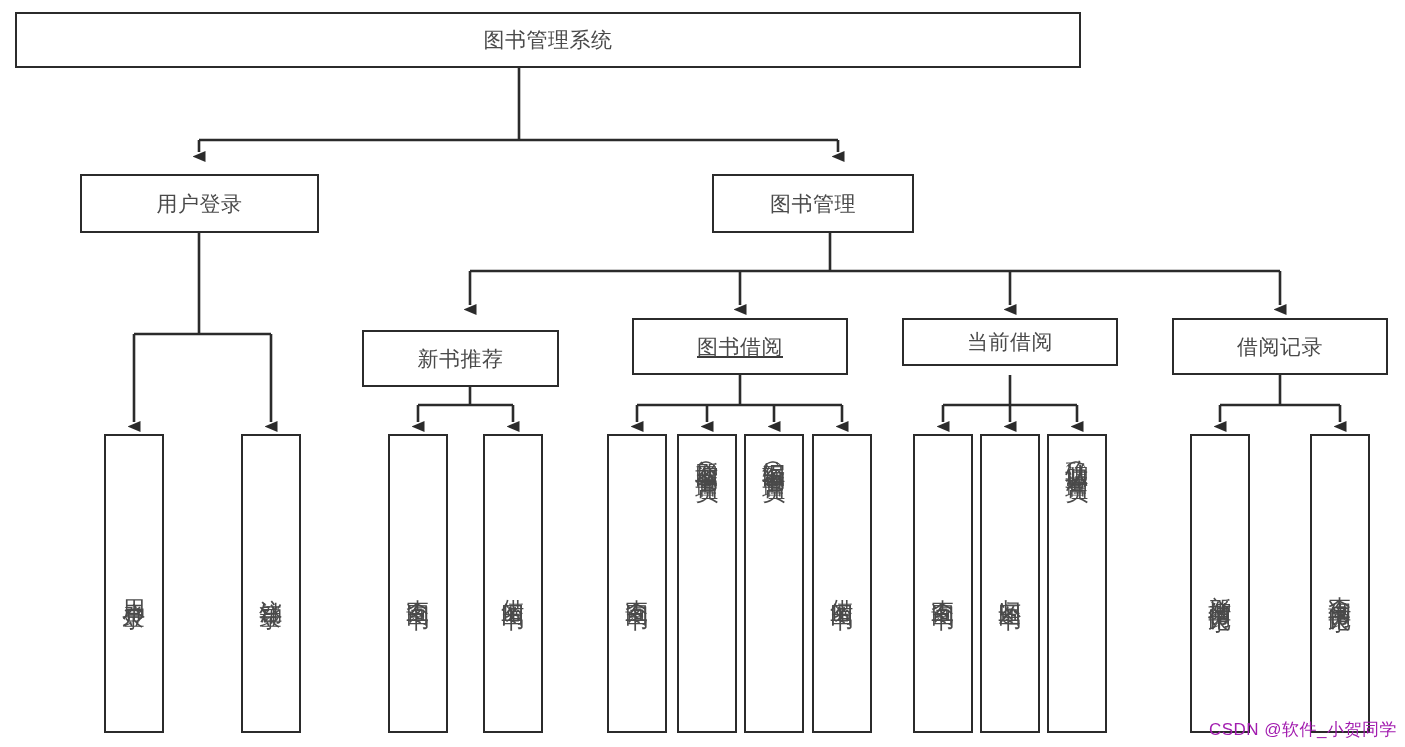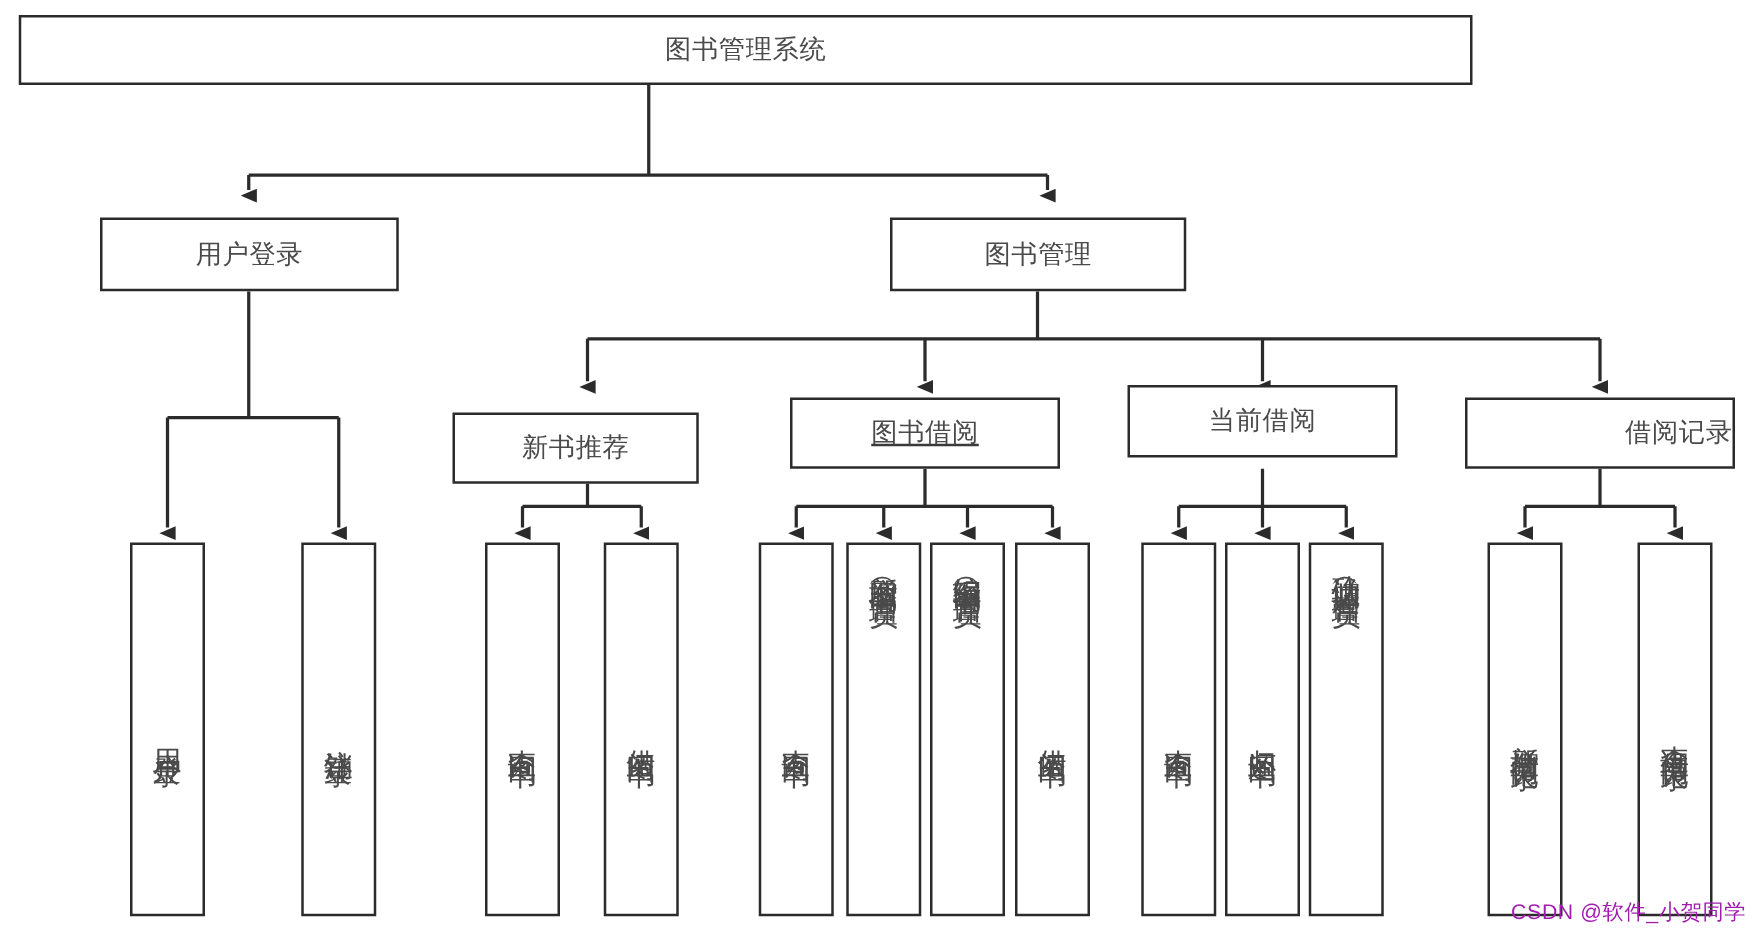--- a/index.html
+++ b/index.html
@@ -121,41 +121,41 @@
       <path d="M1010,405 L1010,422" marker-end="url(#arrow)"></path>
       <path d="M1077,405 L1077,422" marker-end="url(#arrow)"></path>
 
       <path d="M1280,375 L1280,405"></path>
       <path d="M1220,405 L1340,405"></path>
       <path d="M1220,405 L1220,422" marker-end="url(#arrow)"></path>
       <path d="M1340,405 L1340,422" marker-end="url(#arrow)"></path>
     </g>
   </svg>
 
-  <div class="node horiz" style="left:15px; top:12px; width:1163px; height:56px;">
+  <div class="node horiz" style="left:15px; top:12px; width:1066px; height:56px;">
     <span class="lbl">图书管理系统</span>
   </div>
 
   <div class="node horiz" style="left:80px; top:174px; width:239px; height:59px;">
     <span class="lbl">用户登录</span>
   </div>
-  <div class="node horiz" style="left:712px; top:174px; width:237px; height:59px;">
+  <div class="node horiz" style="left:712px; top:174px; width:202px; height:59px;">
     <span class="lbl">图书管理</span>
   </div>
 
   <div class="node horiz" style="left:362px; top:330px; width:197px; height:57px;">
     <span class="lbl">新书推荐</span>
   </div>
   <div class="node horiz" style="left:632px; top:318px; width:216px; height:57px;text-decoration:underline;">
     <span class="lbl">图书借阅</span>
   </div>
-  <div class="node horiz" style="left:902px; top:308px; width:216px; height:58px;">
+  <div class="node horiz" style="left:902px; top:318px; width:216px; height:48px;">
     <span class="lbl">当前借阅</span>
   </div>
-  <div class="node horiz" style="left:1172px; top:318px; width:216px; height:57px;justify-content:flex-end;">
+  <div class="node horiz" style="left:1172px; top:318px; width:216px; height:57px;">
     <span class="lbl">借阅记录</span>
   </div>
 
   <div class="node vert center" style="left:104px; top:434px; width:60px; height:299px;">
     <span class="lbl">用户登录</span>
   </div>
   <div class="node vert center" style="left:241px; top:434px; width:60px; height:299px;">
     <span class="lbl">注销登录</span>
   </div>
 

